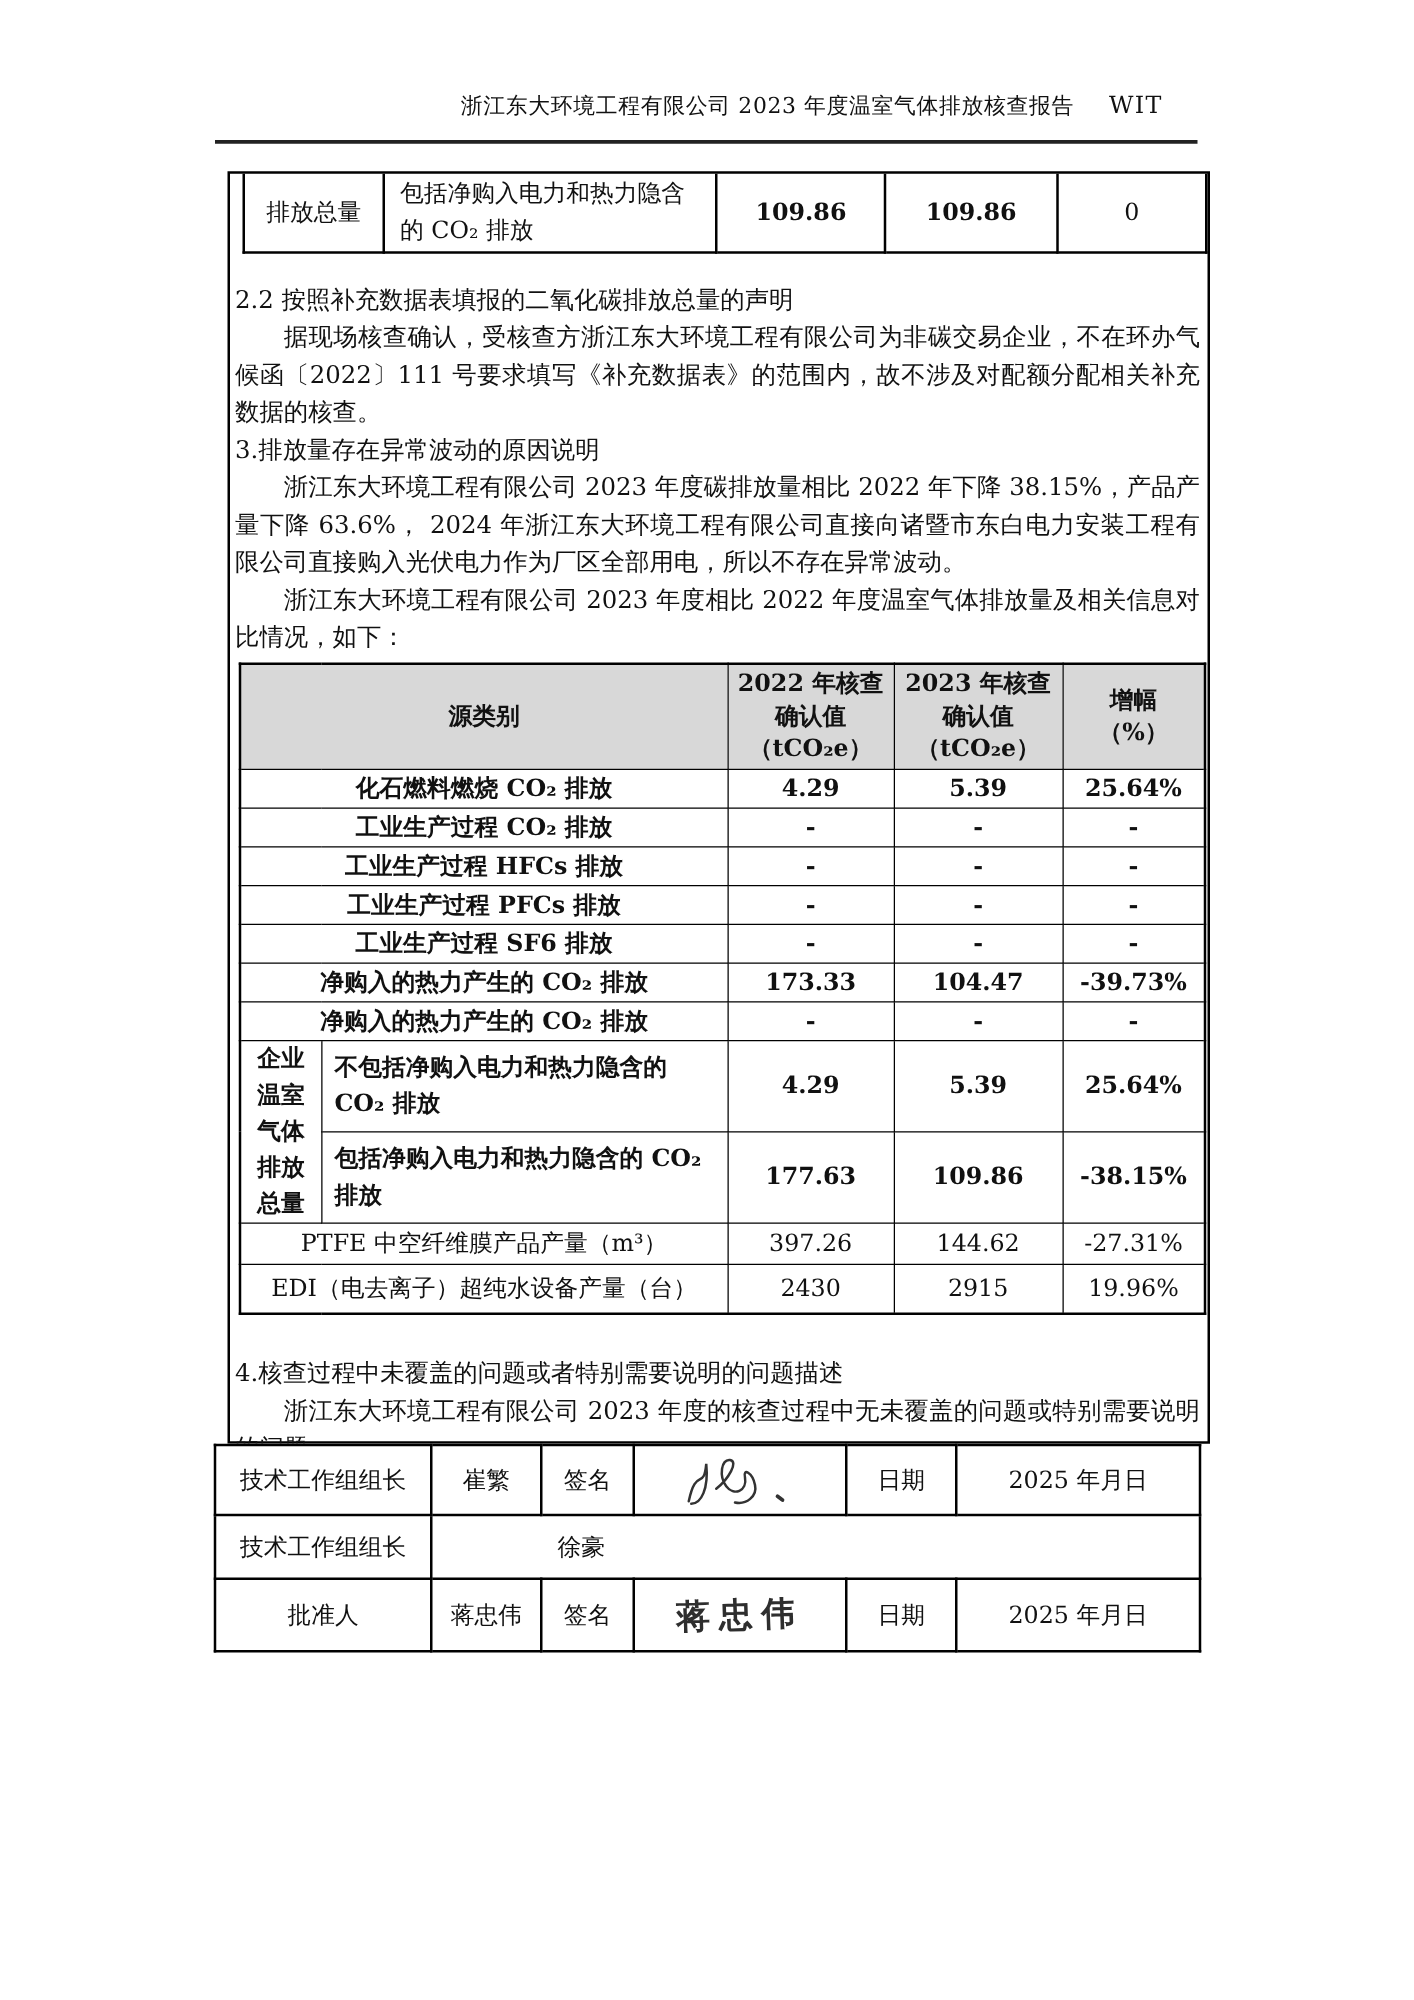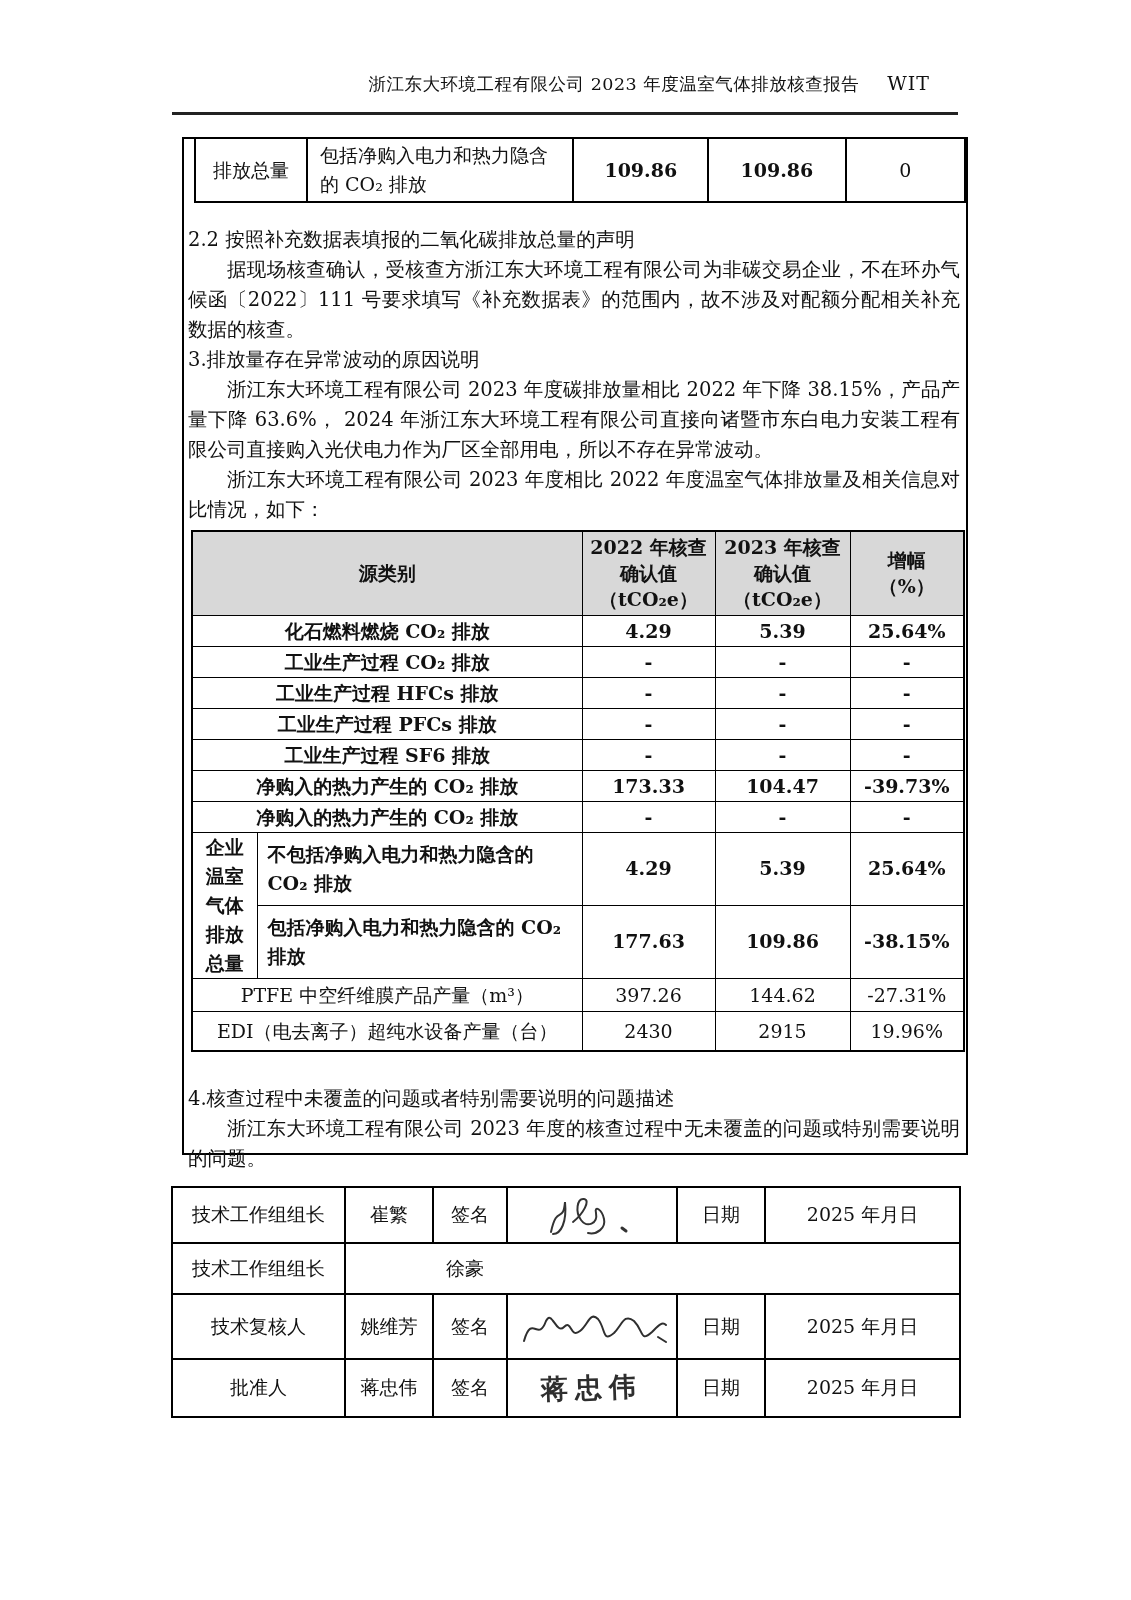--- a/index.html
+++ b/index.html
@@ -50,21 +50,21 @@
   .cmp td{text-align:center;}
   .cmp tr.r-s td{height:31px;line-height:24px;font-weight:bold;}
   .cmp tr.r-g td{height:60px;line-height:29px;font-weight:bold;}
   .cmp tr.r-p td{height:33px;}
   .cmp tr.r-e td{height:40px;}
   .cmp .g-label{text-align:center;line-height:31px;padding:0 10px;}
   .cmp .g-desc{text-align:left;padding:0 6px 0 10px;}
 
   
   .sig{
-    position:absolute;left:171px;top:1186px;width:788px;
+    position:absolute;left:171px;top:1155px;width:788px;
     border-collapse:collapse;table-layout:fixed;background:#fff;
   }
   .sig td{border:2px solid #000;font-size:19px;text-align:center;vertical-align:middle;
       overflow:hidden;box-sizing:border-box;}
   .sig .r1 td{height:56px;}
   .sig .r2 td{height:51px;}
   .sig .r3 td{height:65px;}
   .sig .r4 td{height:58px;}
   .sig .members-cell{text-align:left;padding-left:100px;}
   .sig-svg{display:block;margin:0 auto;}
@@ -222,33 +222,20 @@
           <path d="M95 38 l4 3" fill="none" stroke="#333" stroke-width="3" stroke-linecap="round"></path>
         </svg>
       </td>
       <td>日期</td>
       <td>2025 年月日</td>
     </tr>
     <tr class="r2">
       <td>技术工作组组长</td>
       <td colspan="5" class="members-cell">徐豪</td>
     </tr>
-    <tr class="r3">
-      <td>技术复核人</td>
-      <td>姚维芳</td>
-      <td>签名</td>
-      <td>
-        <svg class="sig-svg" width="160" height="56" viewBox="0 0 160 56">
-          <path d="M12 42 C20 14 26 44 34 22 C40 10 44 36 52 28 C60 20 58 40 68 32 C76 26 78 12 86 20 C94 30 90 44 102 34 C110 26 112 14 122 22 C132 32 128 44 140 33 C146 27 150 22 154 26" fill="none" stroke="#2f2f2f" stroke-width="2" stroke-linecap="round"></path>
-          <path d="M146 38 l8 5" fill="none" stroke="#2f2f2f" stroke-width="2" stroke-linecap="round"></path>
-        </svg>
-      </td>
-      <td>日期</td>
-      <td>2025 年月日</td>
-    </tr>
     <tr class="r4">
       <td>批准人</td>
       <td>蒋忠伟</td>
       <td>签名</td>
       <td>
         <span class="sig-script">蒋忠伟</span>
       </td>
       <td>日期</td>
       <td>2025 年月日</td>
     </tr>

